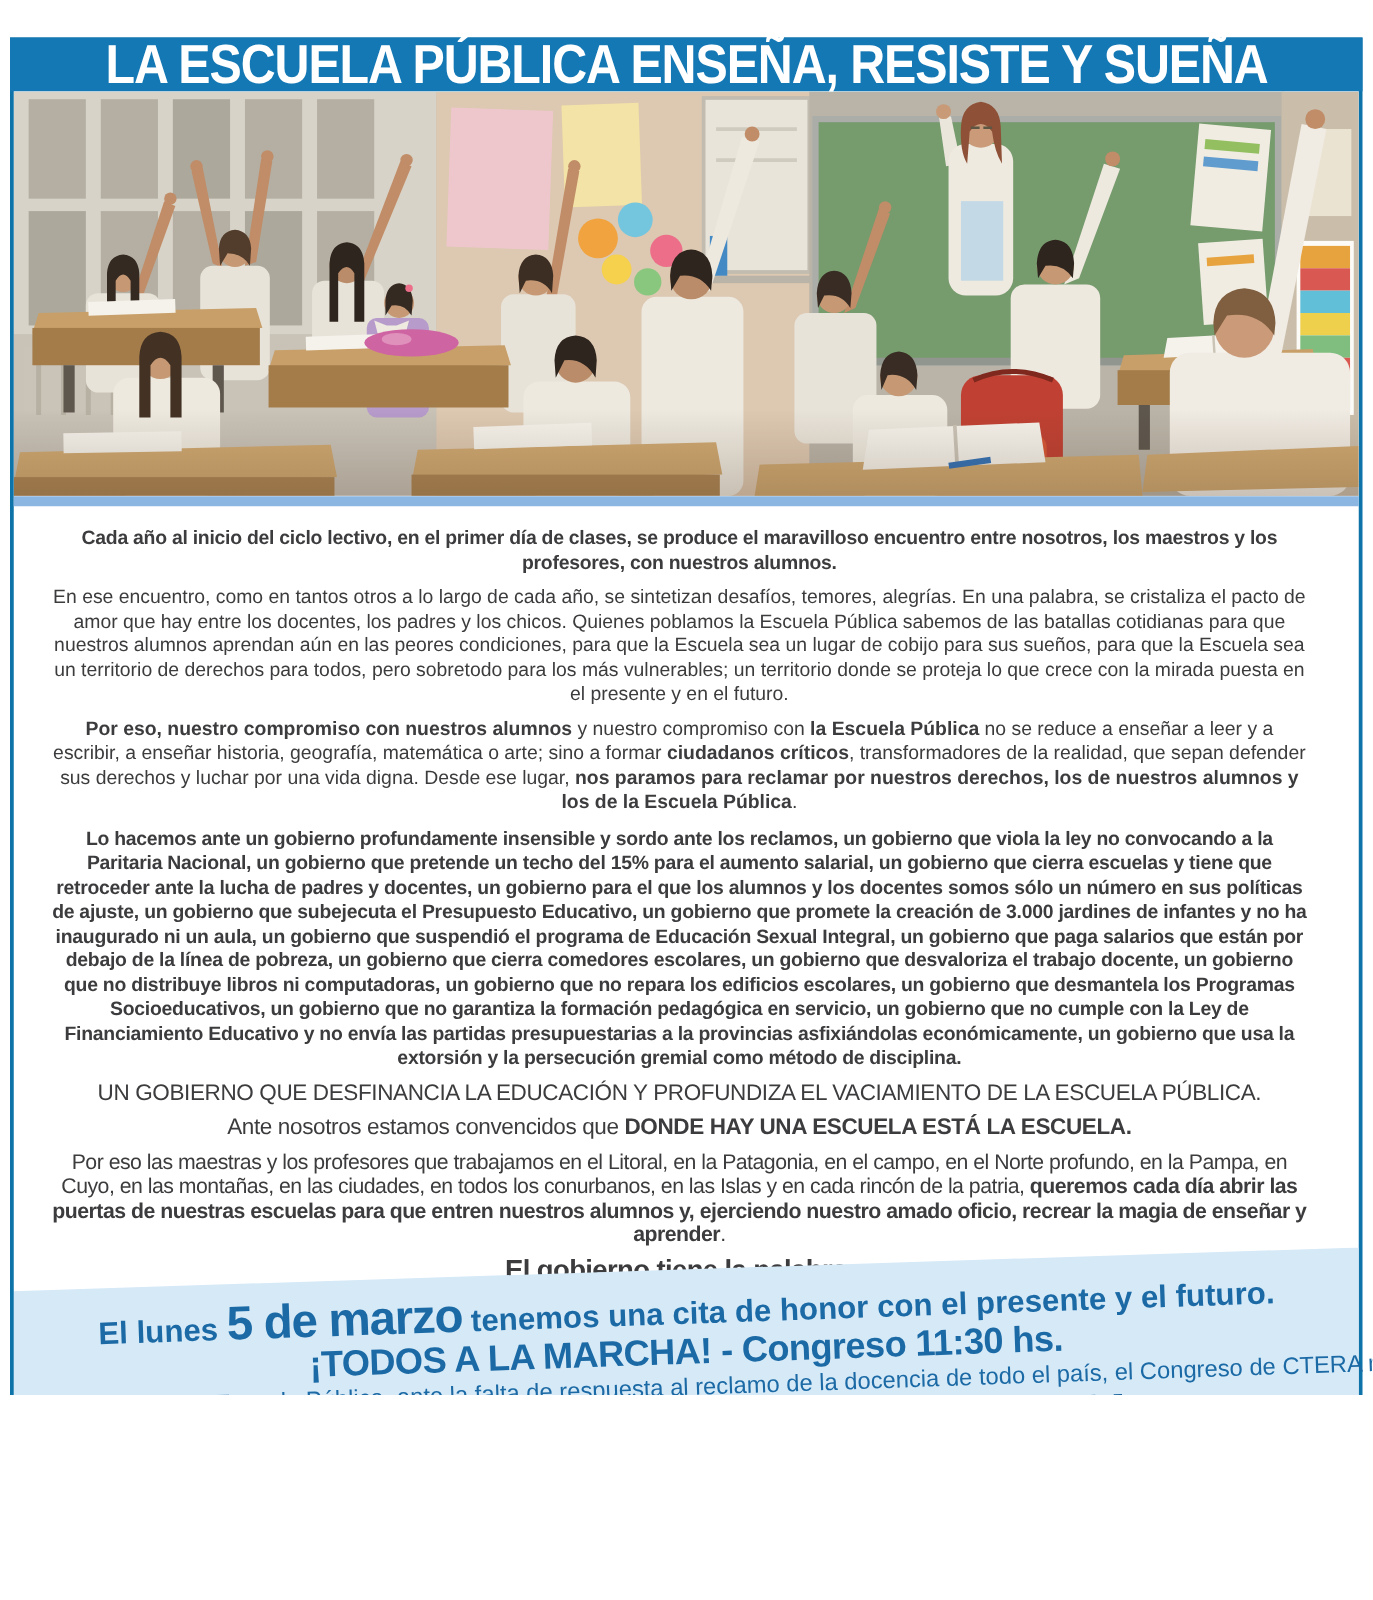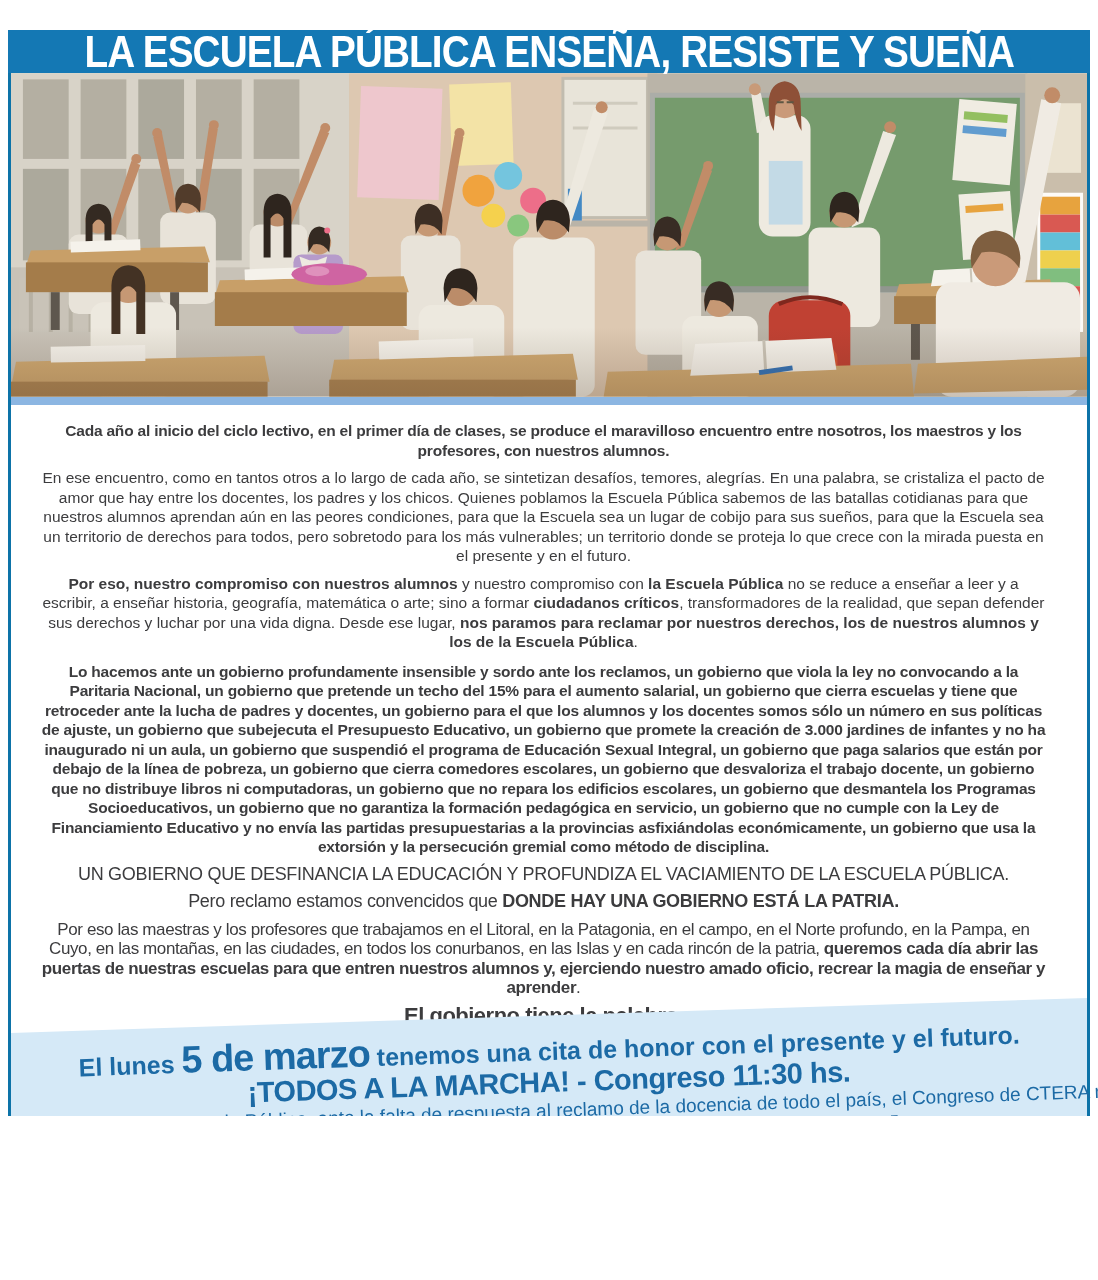--- a/index.html
+++ b/index.html
@@ -258,21 +258,21 @@
   </div>
   <div class="photo-strip"></div>
 
   <div class="content">
     <p class="p-bold">Cada año al inicio del ciclo lectivo, en el primer día de clases, se produce el maravilloso encuentro entre nosotros, los maestros y los profesores, con nuestros alumnos.</p>
     <p>En ese encuentro, como en tantos otros a lo largo de cada año, se sintetizan desafíos, temores, alegrías. En una palabra, se cristaliza el pacto de amor que hay entre los docentes, los padres y los chicos. Quienes poblamos la Escuela Pública sabemos de las batallas cotidianas para que nuestros alumnos aprendan aún en las peores condiciones, para que la Escuela sea un lugar de cobijo para sus sueños, para que la Escuela sea un territorio de derechos para todos, pero sobretodo para los más vulnerables; un territorio donde se proteja lo que crece con la mirada puesta en el presente y en el futuro.</p>
     <p><span class="b">Por eso, nuestro compromiso con nuestros alumnos</span><span> y nuestro compromiso con </span><span class="b">la Escuela Pública</span><span> no se reduce a enseñar a leer y a escribir, a enseñar historia, geografía, matemática o arte; sino a formar </span><span class="b">ciudadanos críticos</span><span>, transformadores de la realidad, que sepan defender sus derechos y luchar por una vida digna. Desde ese lugar, </span><span class="b">nos paramos para reclamar por nuestros derechos, los de nuestros alumnos y los de la Escuela Pública</span><span>.</span></p>
     <p class="p-bold" style="margin-top:10px;">Lo hacemos ante un gobierno profundamente insensible y sordo ante los reclamos, un gobierno que viola la ley no convocando a la Paritaria Nacional, un gobierno que pretende un techo del 15% para el aumento salarial, un gobierno que cierra escuelas y tiene que retroceder ante la lucha de padres y docentes, un gobierno para el que los alumnos y los docentes somos sólo un número en sus políticas de ajuste, un gobierno que subejecuta el Presupuesto Educativo, un gobierno que promete la creación de 3.000 jardines de infantes y no ha inaugurado ni un aula, un gobierno que suspendió el programa de Educación Sexual Integral, un gobierno que paga salarios que están por debajo de la línea de pobreza, un gobierno que cierra comedores escolares, un gobierno que desvaloriza el trabajo docente, un gobierno que no distribuye libros ni computadoras, un gobierno que no repara los edificios escolares, un gobierno que desmantela los Programas Socioeducativos, un gobierno que no garantiza la formación pedagógica en servicio, un gobierno que no cumple con la Ley de Financiamiento Educativo y no envía las partidas presupuestarias a la provincias asfixiándolas económicamente, un gobierno que usa la extorsión y la persecución gremial como método de disciplina.</p>
     <p class="centered cap" style="margin-top:6px;">UN GOBIERNO QUE DESFINANCIA LA EDUCACIÓN Y PROFUNDIZA EL VACIAMIENTO DE LA ESCUELA PÚBLICA.</p>
     <p class="centered">
-      <span>Pero reclamo estamos convencidos que </span><span class="cap">DONDE HAY UNA GOBIERNO ESTÁ LA PATRIA.</span>
+      <span>Ante nosotros estamos convencidos que </span><span class="cap">DONDE HAY UNA ESCUELA ESTÁ LA ESCUELA.</span>
     </p>
     <p class="cond"><span>Por eso las maestras y los profesores que trabajamos en el Litoral, en la Patagonia, en el campo, en el Norte profundo, en la Pampa, en Cuyo, en las montañas, en las ciudades, en todos los conurbanos, en las Islas y en cada rincón de la patria, </span><span class="b">queremos cada día abrir las puertas de nuestras escuelas para que entren nuestros alumnos y, ejerciendo nuestro amado oficio, recrear la magia de enseñar y aprender</span><span>.</span></p>
     <p class="closing">El gobierno tiene la palabra.</p>
   </div>
 
   <div class="band"></div>
   <div class="band-line bl1">
     <span>El lunes </span><span class="date">5 de marzo</span><span class="rest"> tenemos una cita de honor con el presente y el futuro.</span>
   </div>
   <div class="band-line bl2">¡TODOS A LA MARCHA! - Congreso 11:30 hs.</div>

